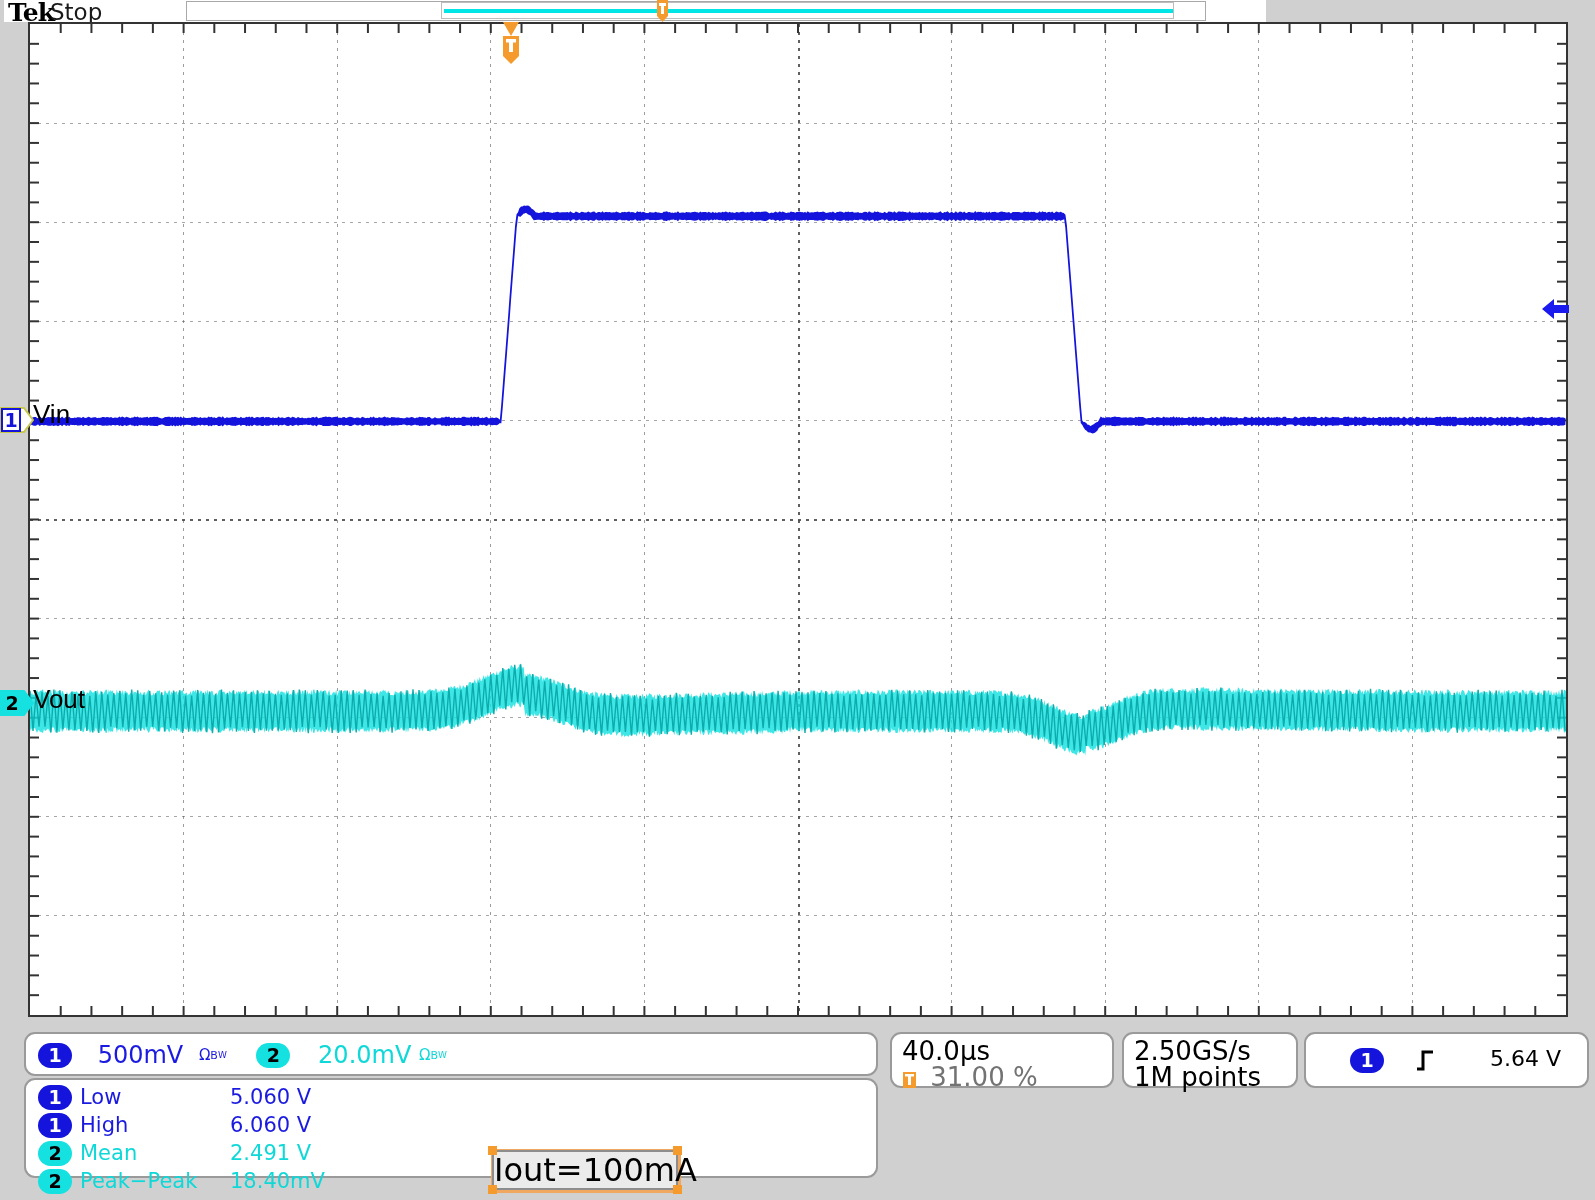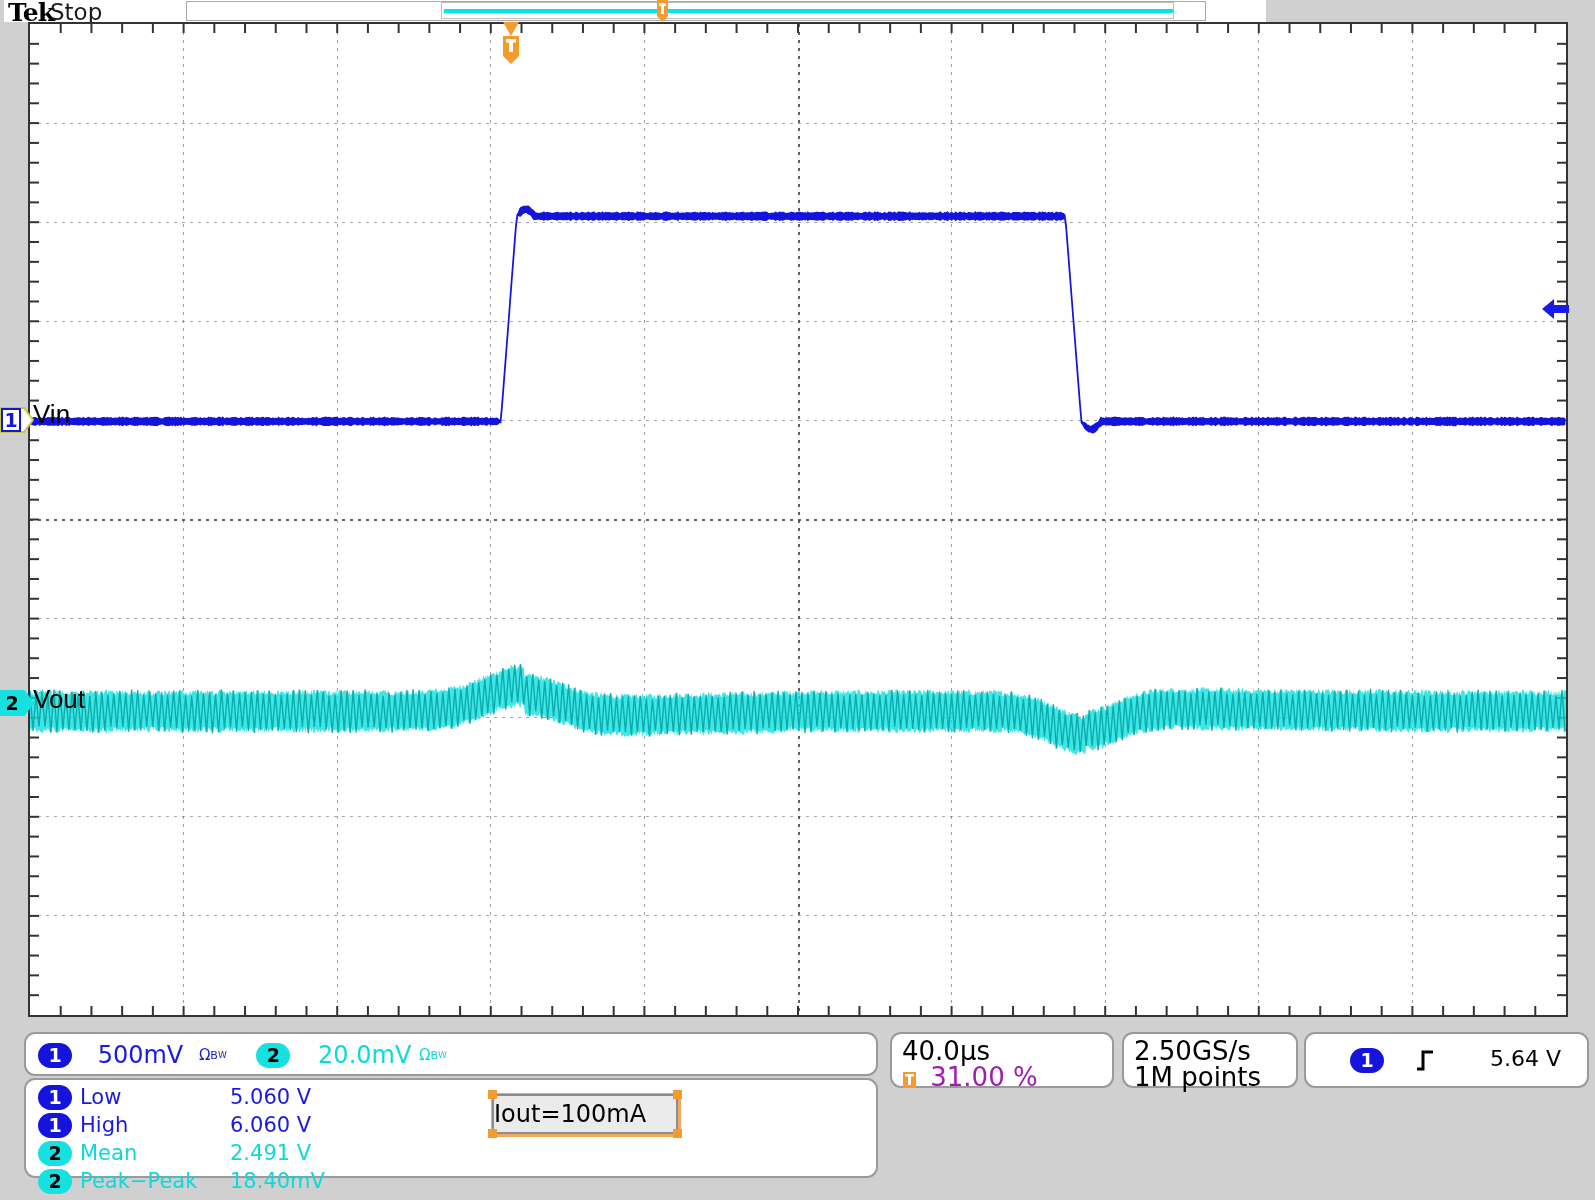--- a/index.html
+++ b/index.html
@@ -58,30 +58,30 @@
   #chan-row span{vertical-align:middle;}
   .v-scale{font-family:"DejaVu Sans",sans-serif;letter-spacing:0px;}
   .bw{font-size:15px;}
   .bwsub{font-size:11px;}
 
   .meas-row{position:absolute;left:12px;font-size:21px;white-space:nowrap;
             font-family:"DejaVu Sans",sans-serif;}
   .meas-name{display:inline-block;width:150px;margin-left:8px;vertical-align:middle;}
   .meas-val{display:inline-block;vertical-align:middle;}
 
-  #iout-box{position:absolute;left:492px;top:1094px;width:186px;height:40px;
+  #iout-box{position:absolute;left:492px;top:1150px;width:186px;height:40px;
             background:#ebebeb;border:2px solid #8d8d8d;box-sizing:border-box;
             box-shadow:3px 3px 0 0 #f0a860, -1px -1px 0 0 #f0a860;
-            text-align:left;line-height:36px;font-size:24px;color:#000;
+            text-align:left;line-height:36px;font-size:32px;color:#000;
             font-family:"DejaVu Sans",sans-serif;}
   .corner{position:absolute;width:9px;height:9px;background:#f59b2e;}
 
   .p-line{position:absolute;left:10px;font-size:26px;color:#000;white-space:nowrap;
           font-family:"DejaVu Sans",sans-serif;}
-  .orange{color:#a21caf;}
+  .orange{color:#737373;}
   #trig-row{position:absolute;left:44px;top:12px;font-size:22px;white-space:nowrap;color:#000;}
 </style>
 </head>
 <body>
 
 <div id="topbar">
   <div id="tek-logo">Tek</div>
   <div id="run-state">Stop</div>
   <div id="rec-outer"></div>
   <div id="rec-inner"></div>

